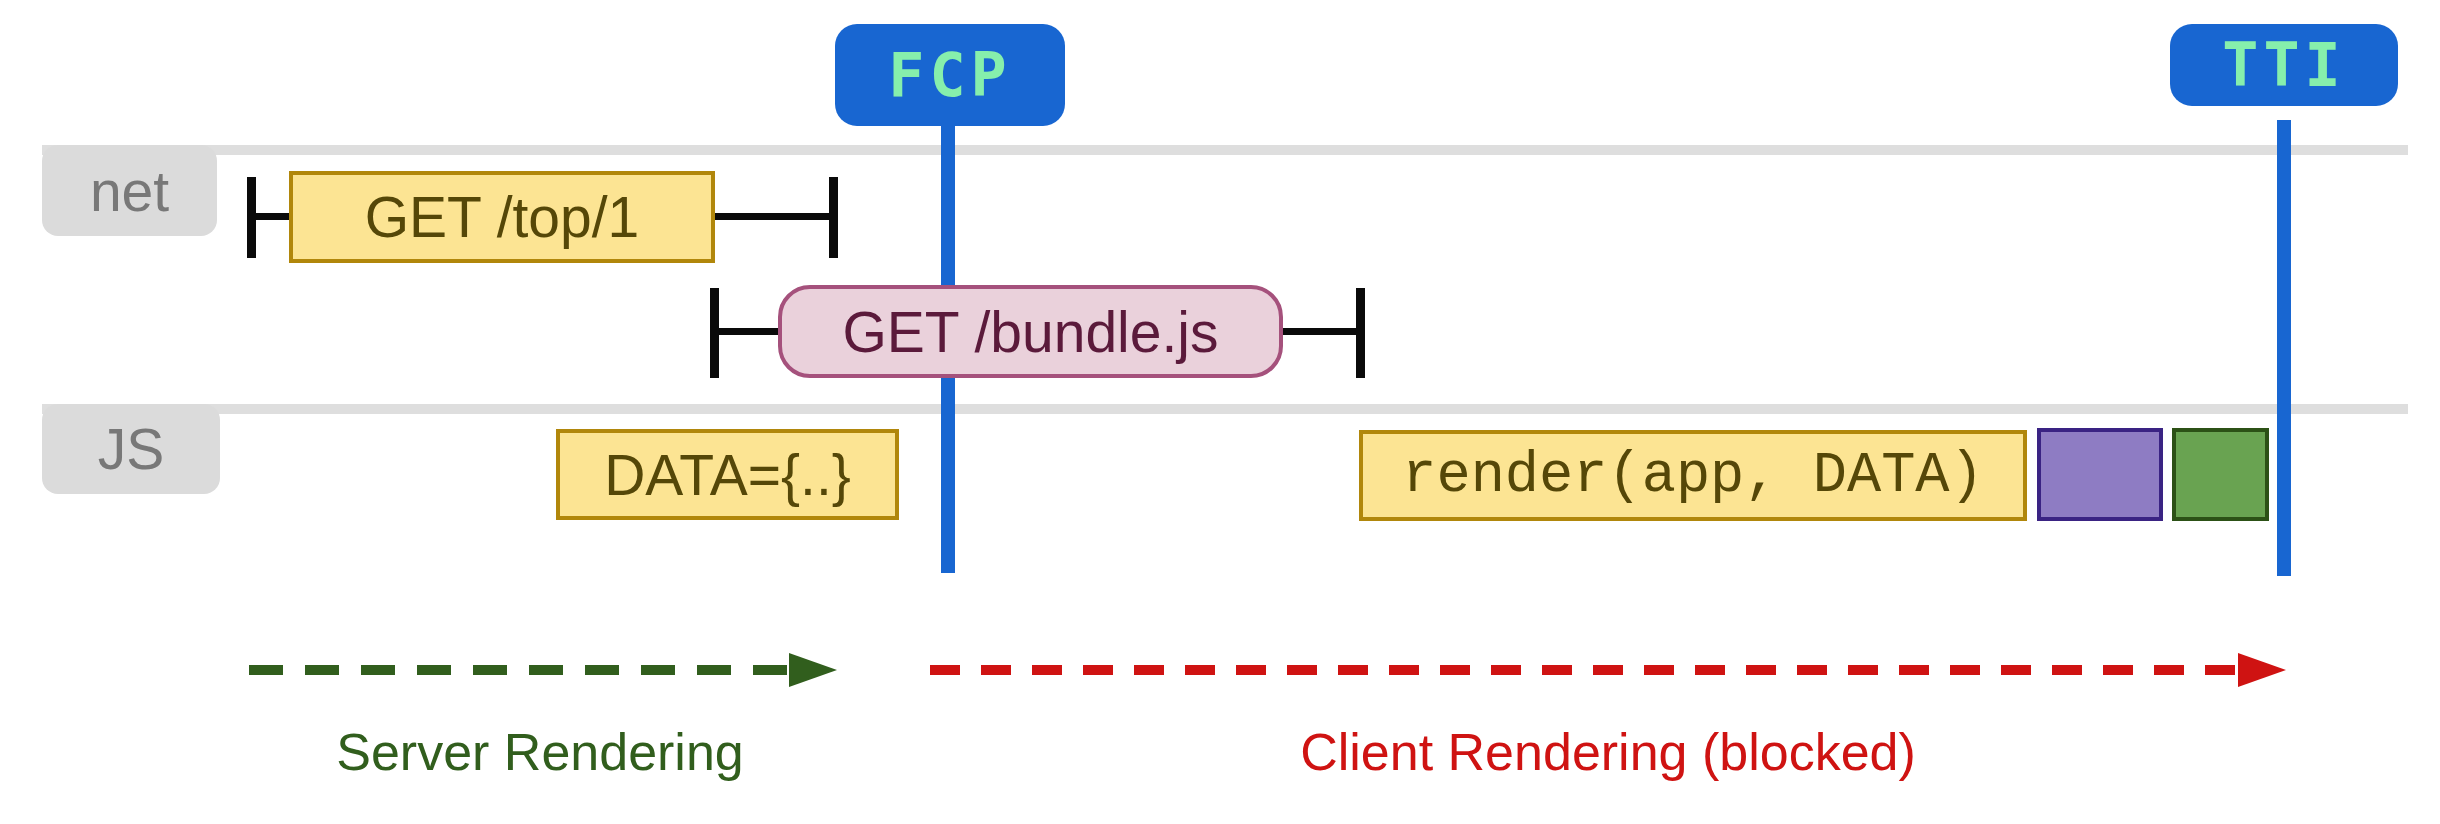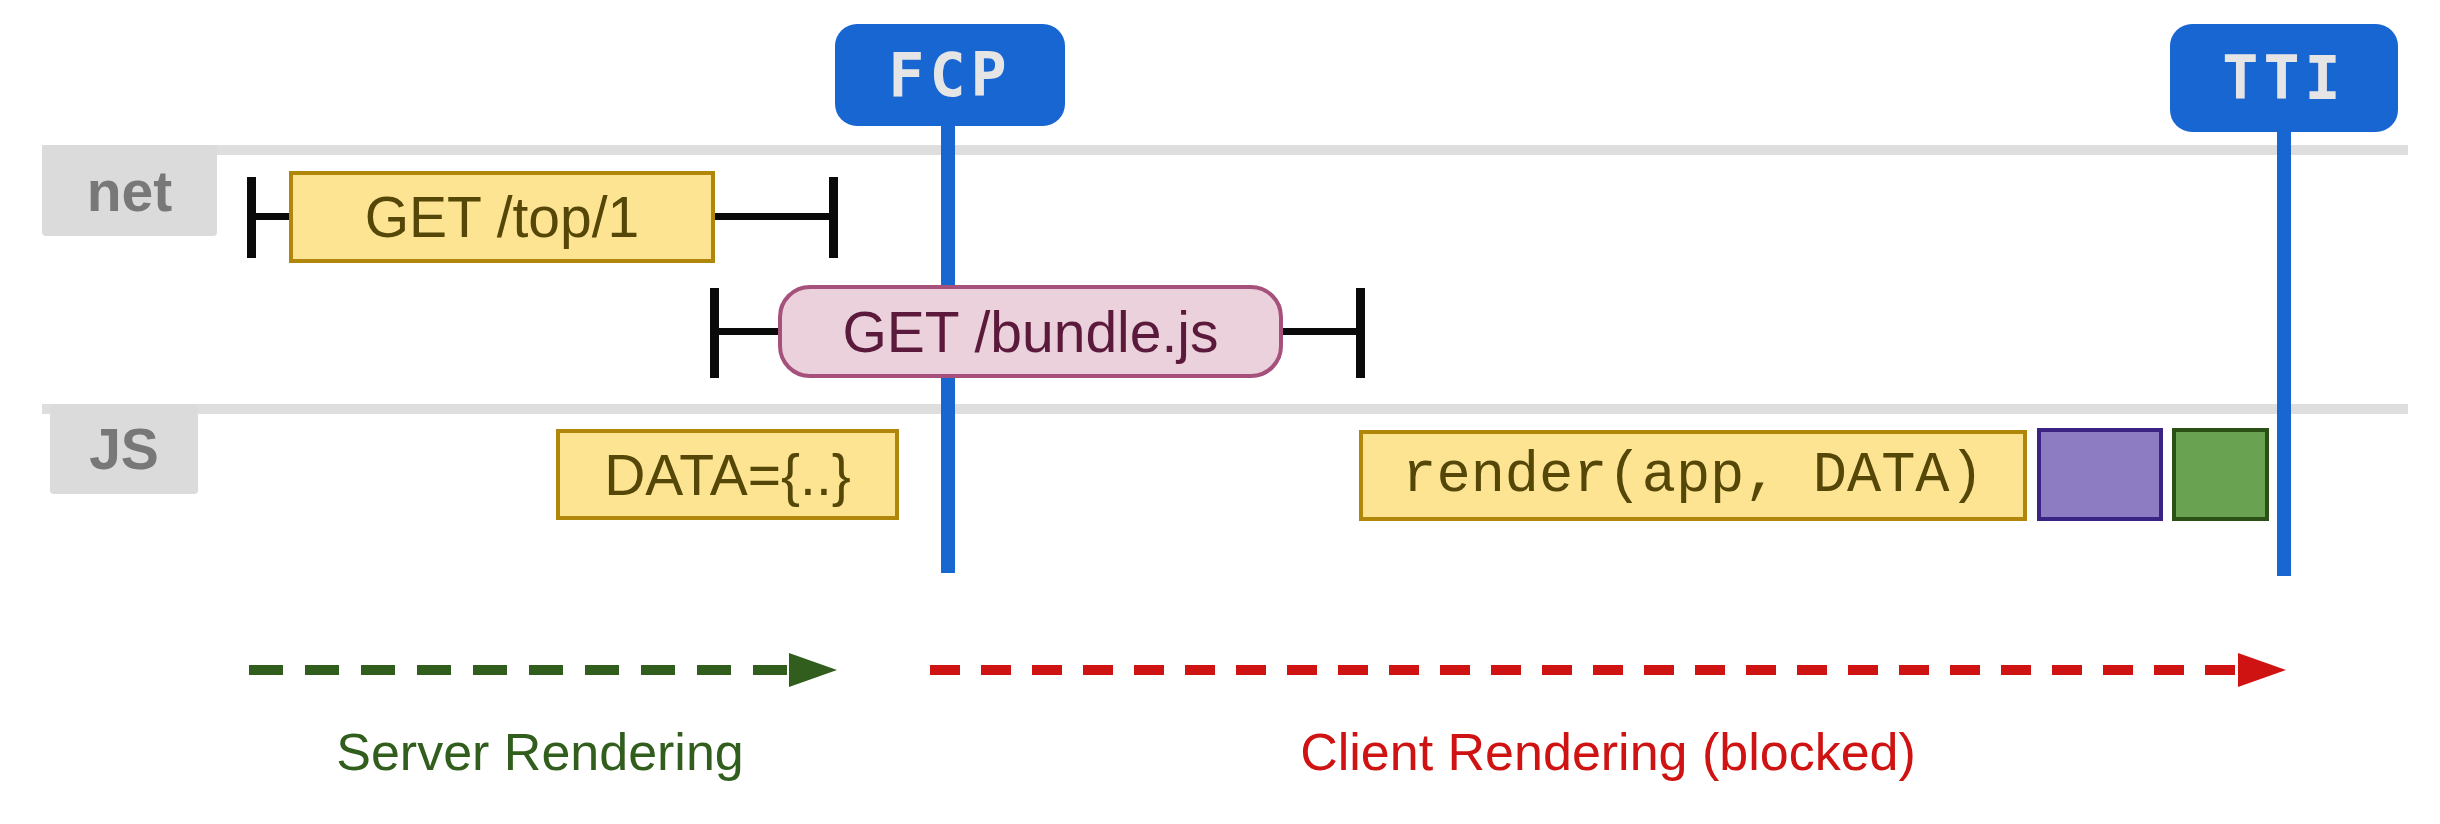--- a/index.html
+++ b/index.html
@@ -22,44 +22,43 @@
     z-index: 0;
   }
   .net-line { top: 145px; }
   .js-line  { top: 404px; }
 
   
   .lane-label {
     position: absolute;
     background: var(--label-gray, #dbdbdb);
     color: var(--label-text, #787878);
-    border-radius: 4px;
+    border-radius: 16px;
     display: flex; align-items: center; justify-content: center;
     font-size: 57px;
     z-index: 1;
-    font-weight: bold;
   }
   .net-label { left: 42px; top: 145px; width: 175px; height: 91px; }
-  .js-label  { left: 42px; top: 404px; width: 148px; height: 90px; margin-left: 8px; }
+  .js-label  { left: 42px; top: 404px; width: 178px; height: 90px; }
 
   
   .badge {
     position: absolute;
     background: var(--blue, #1866d1);
-    color: #e5e5e5;
+    color: #86efac;
     border-radius: 22px;
     display: flex; align-items: center; justify-content: center;
     font-family: "DejaVu Sans Mono", monospace;
     font-weight: bold;
     font-size: 60px;
     letter-spacing: 5px;
     z-index: 4;
   }
   .fcp-badge { left: 835px; top: 24px; width: 230px; height: 102px; }
-  .tti-badge { left: 2170px; top: 24px; width: 228px; height: 108px; }
+  .tti-badge { left: 2170px; top: 24px; width: 228px; height: 82px; }
   .vline {
     position: absolute;
     width: 14px;
     background: var(--blue, #1866d1);
     z-index: 2;
   }
   .fcp-vline { left: 941px; top: 120px; height: 453px; }
   .tti-vline { left: 2277px; top: 120px; height: 456px; }
 
   

